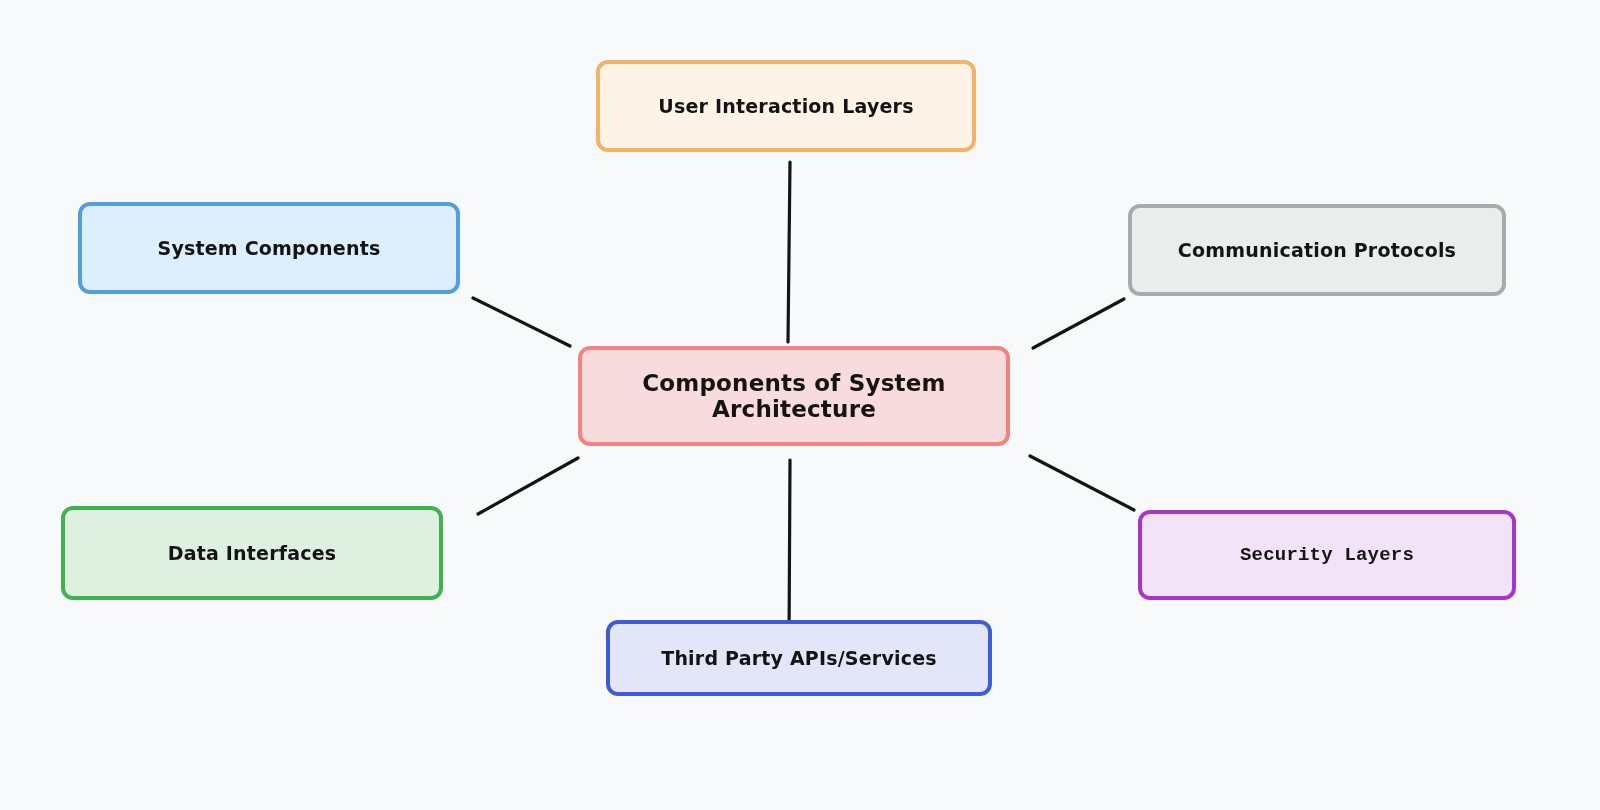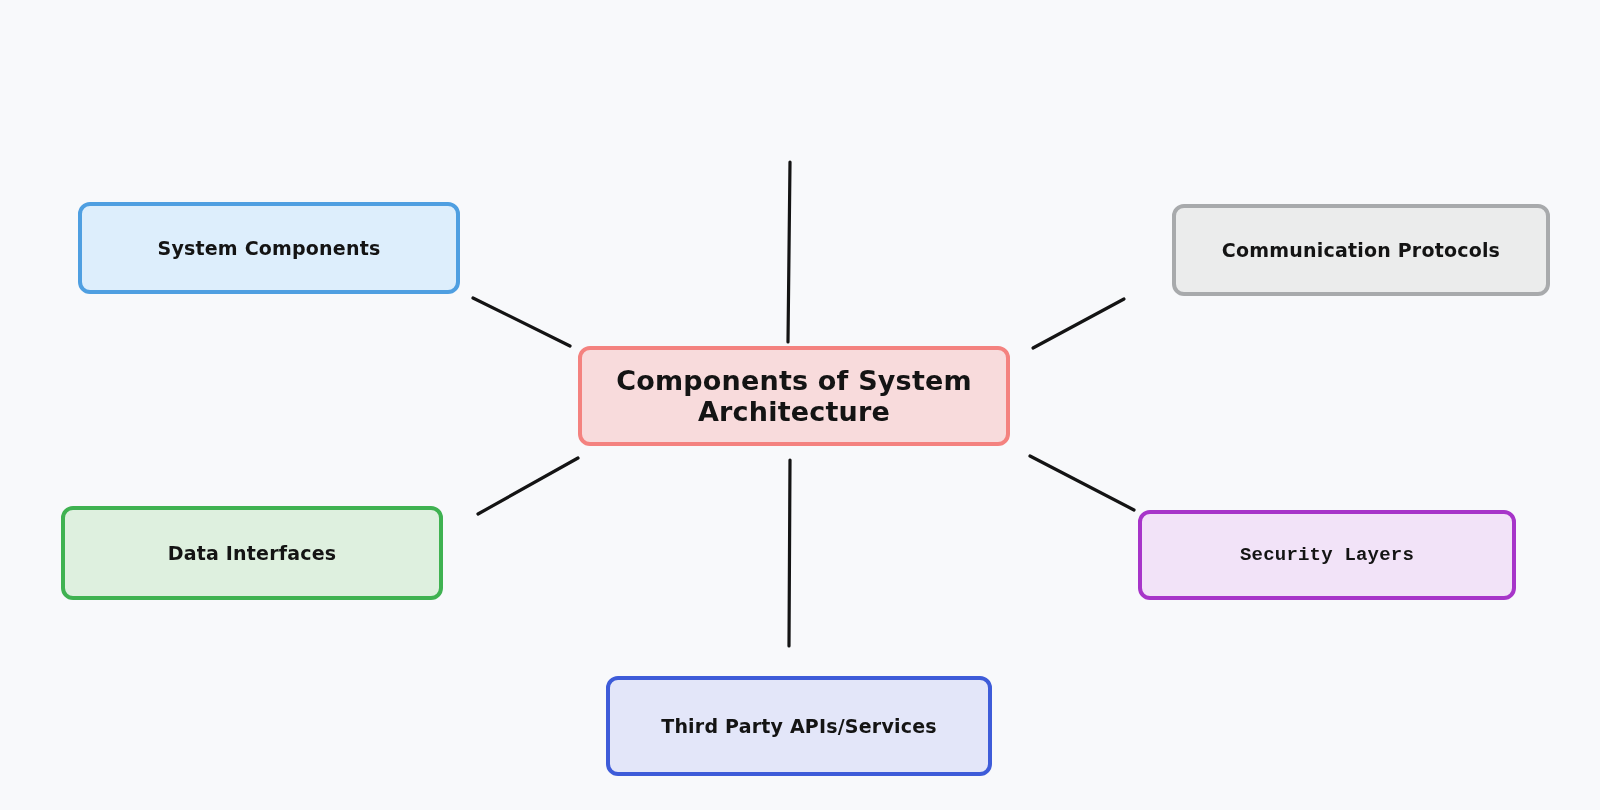--- a/index.html
+++ b/index.html
@@ -38,52 +38,55 @@
     align-items: center;
     justify-content: center;
     text-align: center;
     font-weight: 700;
     font-size: 19px;
     color: #141414;
     letter-spacing: 0.2px;
     cursor: pointer;
   }
   .node.center {
-    font-size: 27px;
+    font-size: 23px;
   }
   .node span {
     pointer-events: none;
   }
   
   #node-center         { left: 578px;  top: 346px; width: 432px; height: 100px; }
   #node-top            { left: 596px;  top: 60px;  width: 380px; height: 92px;  }
   #node-upper-left     { left: 78px;   top: 202px; width: 382px; height: 92px;  }
-  #node-upper-right    { left: 1128px; top: 204px; width: 378px; height: 92px; margin-left: 44px;  }
+  #node-upper-right    { left: 1128px; top: 204px; width: 378px; height: 92px;  }
   #node-lower-left     { left: 61px;   top: 506px; width: 382px; height: 94px;  }
   #node-lower-right    { left: 1138px; top: 510px; width: 378px; height: 90px; font-family: Liberation Mono, monospace;  }
-  #node-bottom         { left: 606px;  top: 676px; width: 386px; height: 100px;  }
+  #node-bottom         { left: 606px;  top: 620px; width: 386px; height: 76px;  }
 </style>
 </head>
 <body>
 
 <div class="canvas">
 
   <svg class="edges" viewBox="0 0 1600 810">
     <line x1="790" y1="162" x2="788" y2="342"></line>
     <line x1="570" y1="346" x2="473" y2="298"></line>
     <line x1="1033" y1="348" x2="1124" y2="299"></line>
     <line x1="578" y1="458" x2="478" y2="514"></line>
     <line x1="1030" y1="456" x2="1134" y2="510"></line>
     <line x1="790" y1="460" x2="789" y2="646"></line>
   </svg>
 
   <div class="node center" id="node-center" style="background-color: rgb(248, 219, 220); border-color: rgb(244, 130, 127);">
     <span>Components of System Architecture</span>
   </div>
 
+  <div class="node" id="node-top" style="background-color: rgb(253, 243, 230); border-color: rgb(244, 178, 103);">
+    <span>User Interaction Layers</span>
+  </div>
 
   <div class="node" id="node-upper-left" style="background-color: rgb(221, 238, 252); border-color: rgb(79, 159, 225); text-align: right;">
     <span>System Components</span>
   </div>
 
   <div class="node" id="node-upper-right" style="background-color: rgb(235, 236, 236); border-color: rgb(168, 170, 172);">
     <span>Communication Protocols</span>
   </div>
 
   <div class="node" id="node-lower-left" style="background-color: rgb(222, 240, 223); border-color: rgb(63, 178, 81);">

